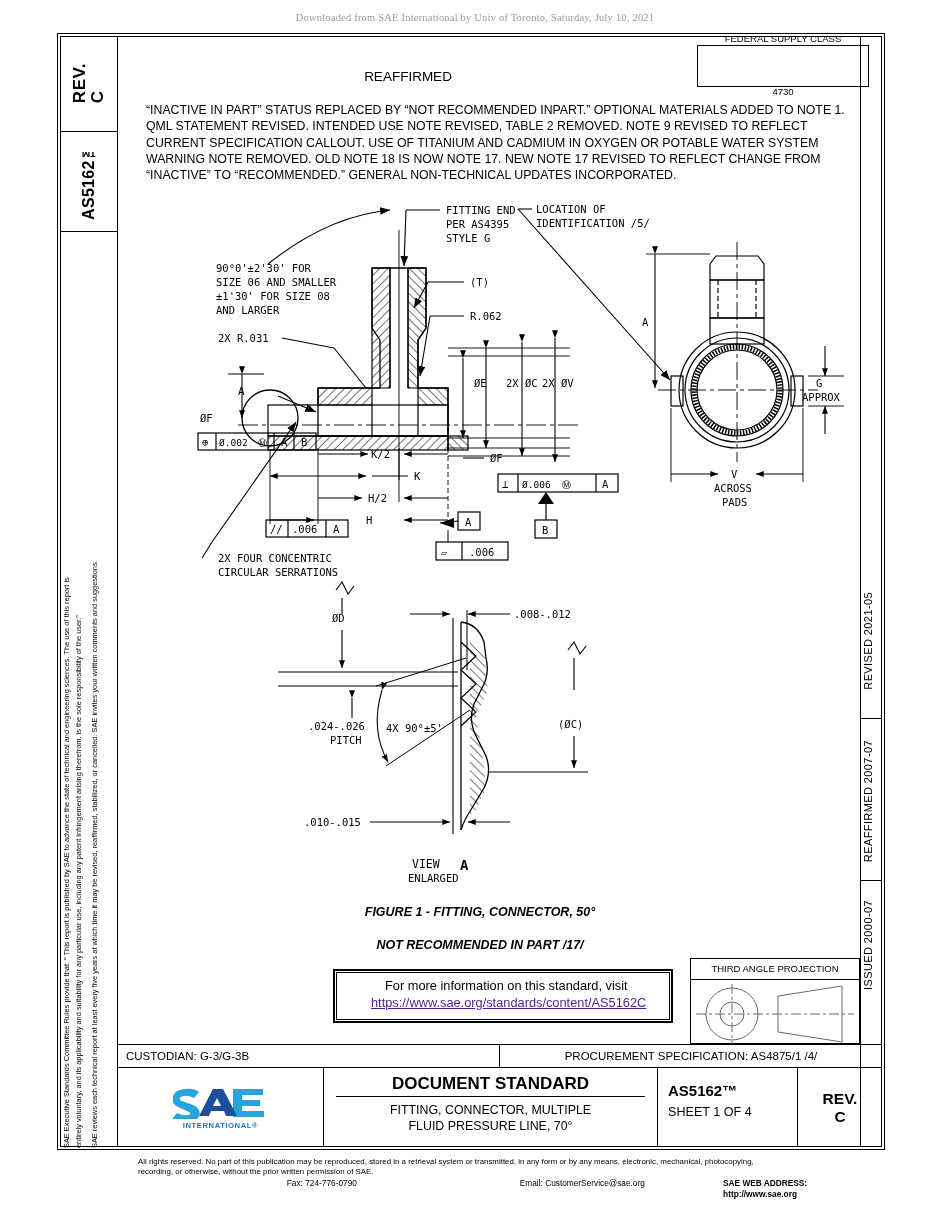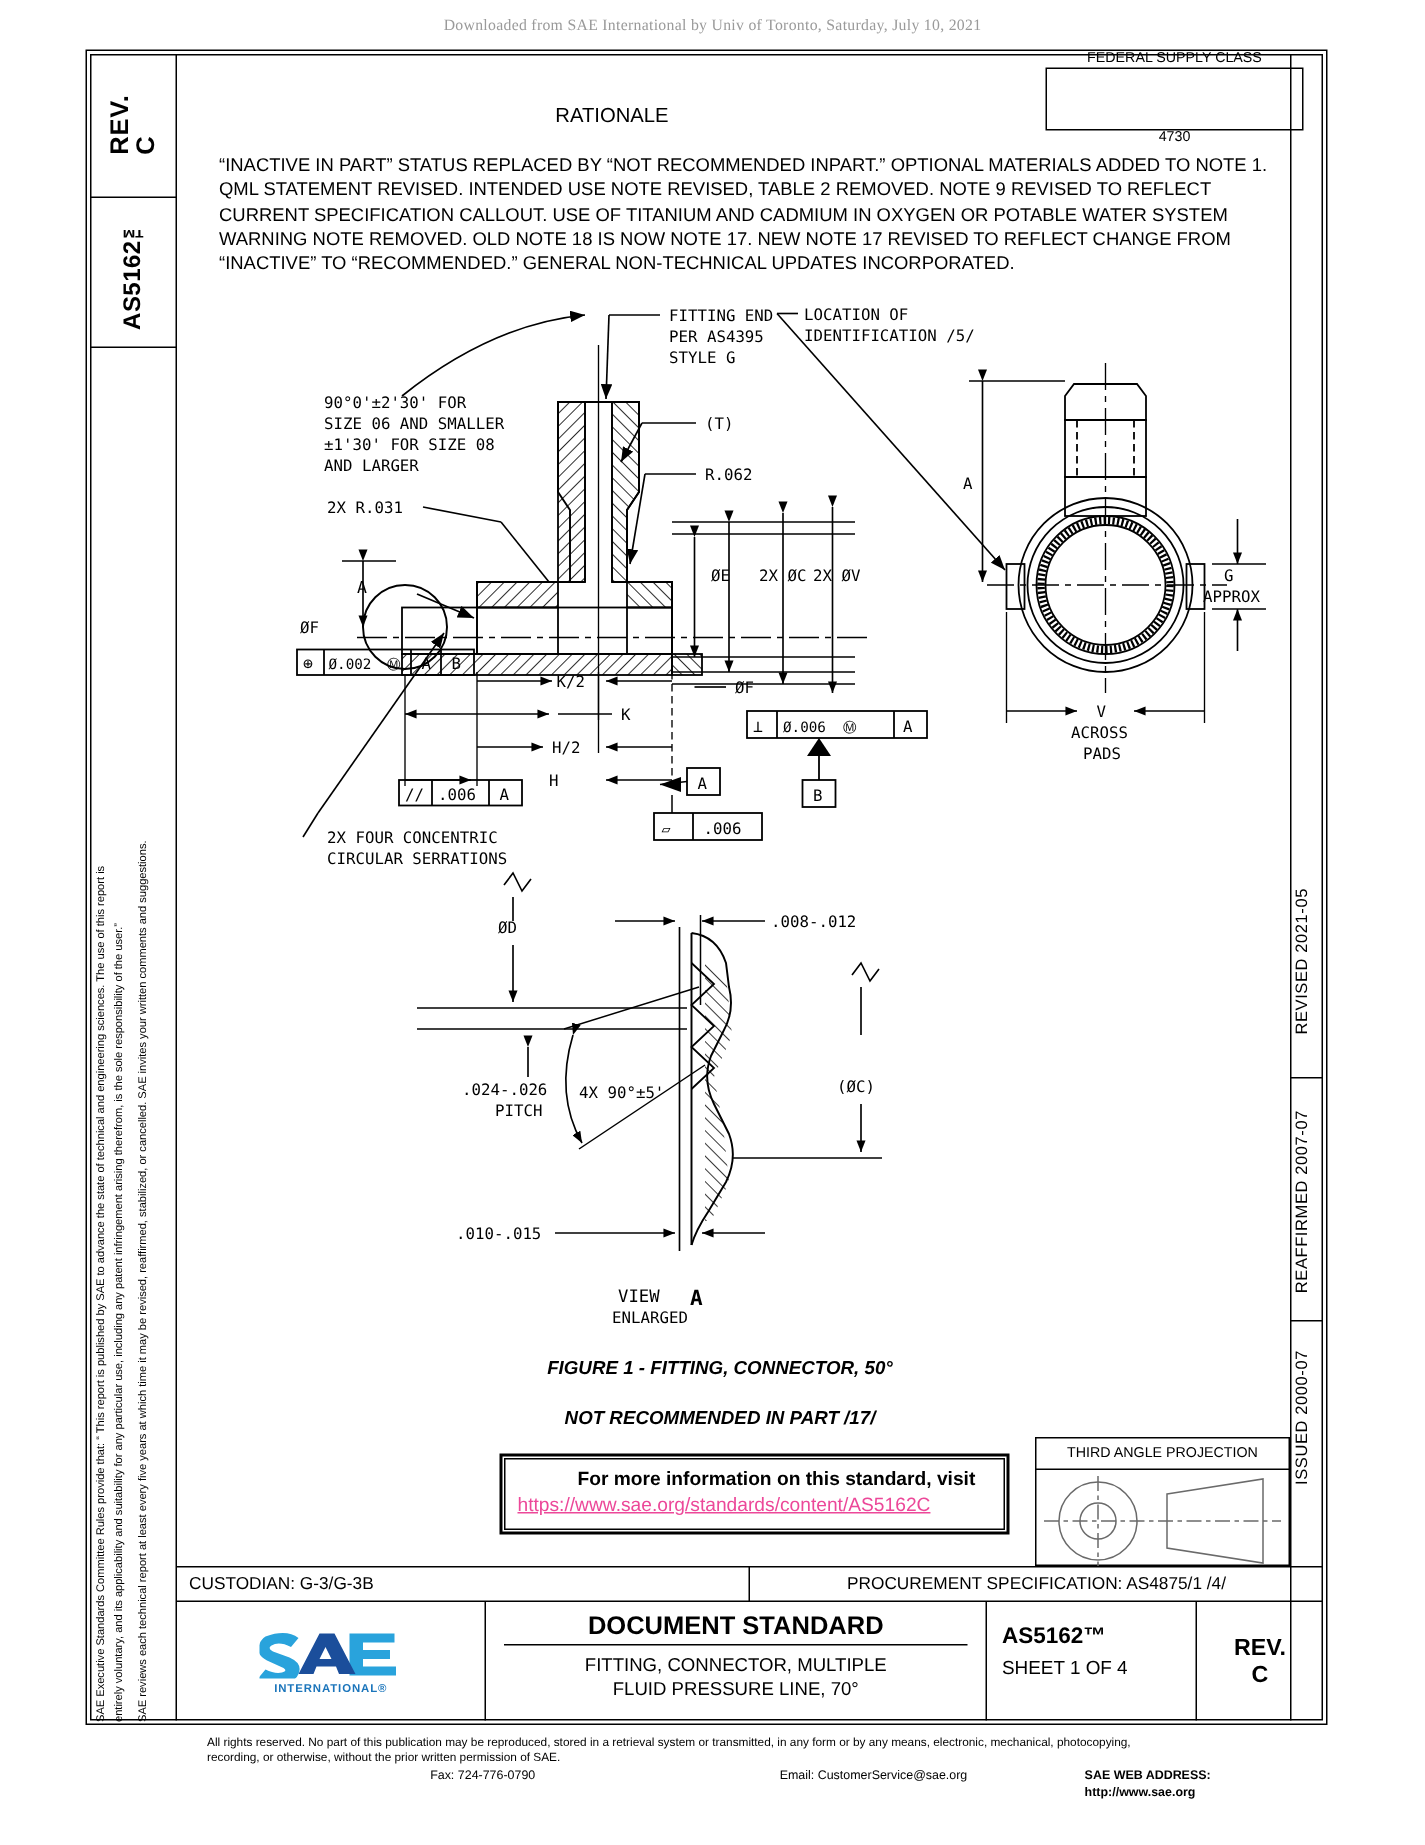--- a/index.html
+++ b/index.html
@@ -69,22 +69,22 @@
 
   
   .figcap { text-align:center; font-size:12.5px; font-weight:bold; font-style:italic; }
   #fig1 { left:200px; top:905px; width:560px; }
   #fig2 { left:200px; top:938px; width:560px; }
 
   
   #infobox-outer { left:333px; top:969px; width:340px; height:54px; border:2.2px solid #000; background:#fff; }
   #infobox-inner { left:336px; top:972px; width:334px; height:48px; border:1px solid #000;
                    padding:5px 0 0 8px; background:#fff; }
-  #info-line1 { font-size:12.8px; font-weight:bold;padding-left:40px; }
-  #info-line2 { font-size:12.8px; color:#ec4899; text-decoration:underline; margin-top:2px; }
+  #info-line1 { font-size:12.8px; font-weight:normal;padding-left:40px; }
+  #info-line2 { font-size:12.8px; color:#4c1d95; text-decoration:underline; margin-top:2px;margin-left:26px; }
 
   
   #tap-box { left:690px; top:958px; width:170px; height:86px; border:1.2px solid #000; }
   #tap-title { left:690px; top:958px; width:170px; height:22px; border-bottom:1.2px solid #000;
                display:flex; align-items:center; justify-content:center; font-size:9.5px; }
   #tap-art { left:690px; top:980px; width:170px; height:64px; }
 
   
   #cust-row { left:118px; top:1044px; width:764px; height:24px; border-top:1.2px solid #000; border-bottom:1.2px solid #000; }
   #cust-cell { left:118px; top:1044px; width:382px; height:24px; border-right:1.2px solid #000;
@@ -148,21 +148,21 @@
 <div class="abs" id="rsep2"></div>
 <div class="abs rdate" id="rdate1">REVISED 2021-05</div>
 <div class="abs rdate" id="rdate2">REAFFIRMED 2007-07</div>
 <div class="abs rdate" id="rdate3">ISSUED 2000-07</div>
 
 <div class="abs" id="fsc">
   <div>FEDERAL SUPPLY CLASS</div>
   <div>4730</div>
 </div>
 
-<div class="abs" id="rationale-title">RATIONALE</div>
+<div class="abs" id="rationale-title">REAFFIRMED</div>
 <div class="abs" id="rationale-body">“INACTIVE IN PART” STATUS REPLACED BY “NOT RECOMMENDED INPART.” OPTIONAL MATERIALS ADDED TO NOTE 1. QML STATEMENT REVISED. INTENDED USE NOTE REVISED, TABLE 2 REMOVED. NOTE 9 REVISED TO REFLECT CURRENT SPECIFICATION CALLOUT. USE OF TITANIUM AND CADMIUM IN OXYGEN OR POTABLE WATER SYSTEM WARNING NOTE REMOVED. OLD NOTE 18 IS NOW NOTE 17. NEW NOTE 17 REVISED TO REFLECT CHANGE FROM “INACTIVE” TO “RECOMMENDED.” GENERAL NON-TECHNICAL UPDATES INCORPORATED.</div>
 
 <div class="abs" id="canvas">
 <svg width="742" height="770" viewBox="0 0 742 770" xmlns="http://www.w3.org/2000/svg">
   <defs>
     <marker id="ar" markerWidth="9" markerHeight="7" refX="9" refY="3.5" orient="auto">
       <polygon points="0 0, 9 3.5, 0 7" fill="#000"></polygon>
     </marker>
     <marker id="arS" markerWidth="7" markerHeight="5.5" refX="7" refY="2.75" orient="auto">
       <polygon points="0 0, 7 2.75, 0 5.5" fill="#000"></polygon>

